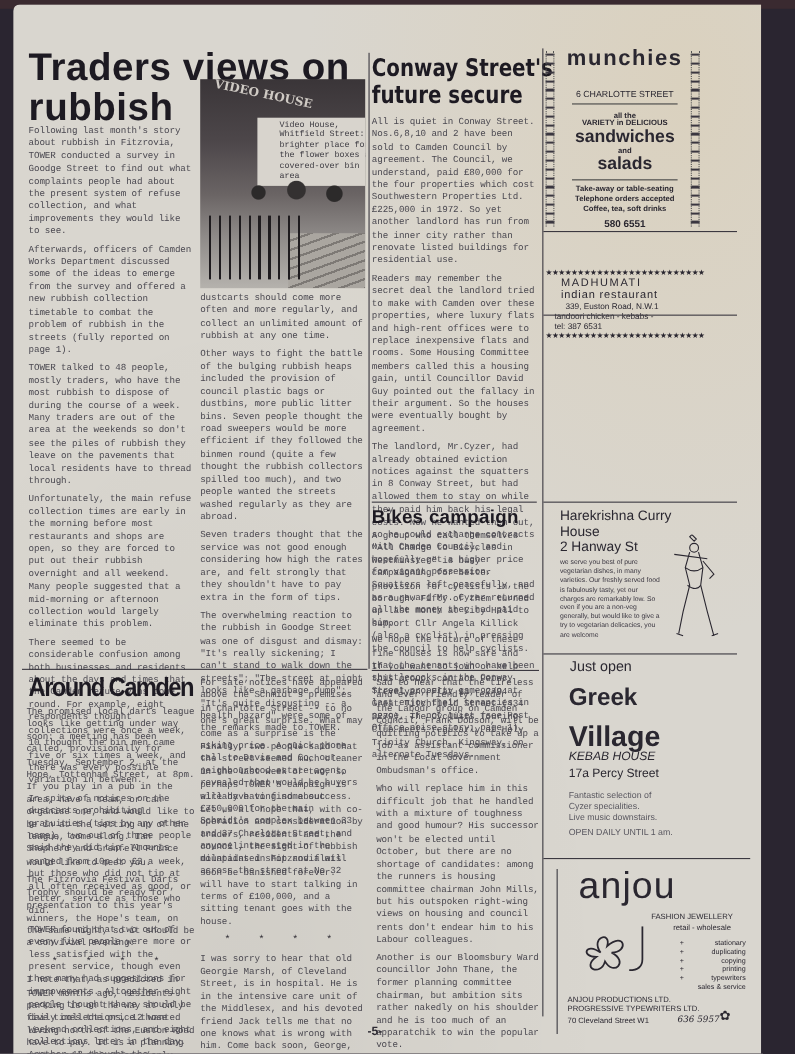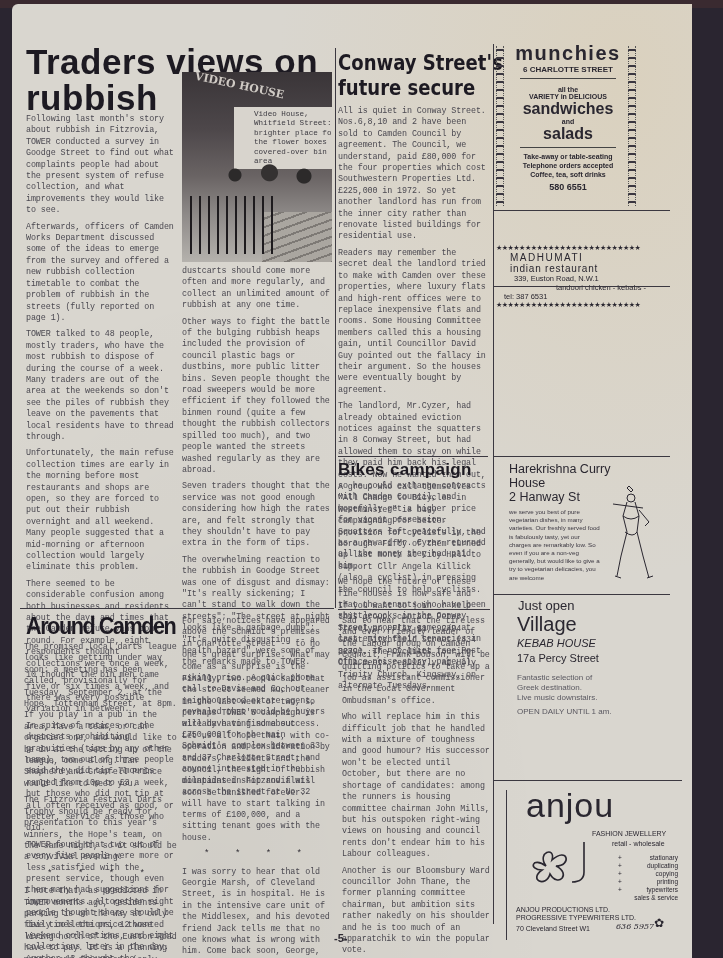--- a/index.html
+++ b/index.html
@@ -120,42 +120,42 @@
   </div>
 
   <div class="page-num" style="left:322px;top:928px;">-5-</div>
 
   <div class="vline" style="left:481px;top:40px;height:880px;"></div>
 
   <div class="ad munchies" style="left:484px;top:36px;width:144px;height:168px;">
     <div class="twist" style="left:0px;"></div>
     <div class="twist" style="right:4px;"></div>
     <div class="center" style="font-size:20px;letter-spacing:1.5px;font-weight:bold;margin-top:2px;">munchies</div>
-    <div class="center" style="font-size:8px;font-weight:bold;">6 CHARLOTTE STREET</div>
+    <div class="center" style="font-size:8px;font-weight:normal;margin-top:16px;">6 CHARLOTTE STREET</div>
     <div style="margin:4px 24px 0 24px;border-top:1px solid #444;"></div>
     <div class="center" style="font-size:7px;font-weight:bold;margin-top:7px;">all the</div>
     <div class="center" style="font-size:7px;font-weight:bold;">VARIETY in DELICIOUS</div>
     <div class="center" style="font-size:16px;font-weight:bold;">sandwiches</div>
     <div class="center" style="font-size:7px;font-weight:bold;">and</div>
     <div class="center" style="font-size:16px;font-weight:bold;">salads</div>
     <div style="margin:4px 24px 4px 24px;border-top:1px solid #444;"></div>
     <div class="center" style="font-size:7px;font-weight:bold;line-height:9px;">Take-away or table-seating</div>
     <div class="center" style="font-size:7px;font-weight:bold;line-height:9px;">Telephone orders accepted</div>
     <div class="center" style="font-size:7px;font-weight:bold;line-height:9px;">Coffee, tea, soft drinks</div>
     <div class="center" style="font-size:9px;font-weight:bold;margin-top:3px;">580 6551</div>
   </div>
 
   <div class="hline" style="left:482px;top:206px;width:176px;"></div>
 
   <div class="ad" style="left:484px;top:208px;width:150px;margin-top:32px;">
     <div style="font-size:7px;letter-spacing:-0.5px;white-space:nowrap;overflow:hidden;">★★★★★★★★★★★★★★★★★★★★★★★★★</div>
     <div style="font-size:10px;letter-spacing:1.5px;padding-left:14px;">MADHUMATI</div>
     <div style="font-size:10px;letter-spacing:0.8px;padding-left:14px;">indian restaurant</div>
     <div style="font-size:7.5px;padding-left:18px;">339, Euston Road, N.W.1</div>
-    <div style="font-size:7.5px;padding-left:8px;text-align:right;">tandoori chicken - kebabs -</div>
+    <div style="font-size:7.5px;padding-left:8px;">tandoori chicken - kebabs -</div>
     <div style="font-size:7.5px;padding-left:8px;">tel: 387 6531</div>
     <div style="font-size:7px;letter-spacing:-0.5px;white-space:nowrap;overflow:hidden;">★★★★★★★★★★★★★★★★★★★★★★★★★</div>
   </div>
 
   <div class="hline" style="left:482px;top:282px;width:176px;"></div>
 
 
   <div class="hline" style="left:482px;top:452px;width:176px;"></div>
 
   <div class="ad" style="left:497px;top:458px;width:150px;">
@@ -172,25 +172,26 @@
         <path d="M30 24 L40 36 L36 40"></path>
         <path d="M6 90 L12 92 M38 92 L44 90"></path>
       </g>
     </svg>
   </div>
 
   <div class="hline" style="left:482px;top:590px;width:176px;"></div>
 
   <div class="ad" style="left:498px;top:594px;width:165px;">
     <div style="font-size:13px;padding-left:8px;">Just open</div>
-    <div style="font-size:20px;font-weight:400;line-height:22px;padding-left:7px;">Village</div>
+    <div style="font-size:22px;font-weight:900;line-height:22px;margin-top:10px;padding-left:7px;">Greek</div>
+    <div style="font-size:26px;font-weight:700;line-height:22px;padding-left:7px;margin-top:13px;">Village</div>
     <div style="font-size:11px;padding-left:7px;margin-top:2px;font-style:italic;">KEBAB HOUSE</div>
     <div style="font-size:11px;padding-left:7px;margin-top:3px;">17a Percy Street</div>
     <div class="typed" style="font-size:8px;line-height:10px;padding-left:7px;margin-top:9px;white-space:nowrap;">Fantastic selection of</div>
-    <div class="typed" style="font-size:8px;line-height:10px;padding-left:7px;white-space:nowrap;">Greek destination.</div>
+    <div class="typed" style="font-size:8px;line-height:10px;padding-left:7px;white-space:nowrap;">Cyzer specialities.</div>
     <div class="typed" style="font-size:8px;line-height:10px;padding-left:7px;white-space:nowrap;">Live music downstairs.</div>
     <div class="typed" style="font-size:8px;line-height:10px;padding-left:7px;margin-top:4px;white-space:nowrap;">OPEN DAILY UNTIL 1 am.</div>
   </div>
 
   <div class="hline" style="left:482px;top:776px;width:188px;"></div>
 
   <div class="ad" style="left:494px;top:780px;width:170px;height:150px;">
     <div style="position:absolute;left:20px;top:2px;font-size:34px;font-weight:normal;letter-spacing:1px;color:#2a2730;">anjou</div>
     <div style="position:absolute;left:86px;top:46px;font-size:7px;white-space:nowrap;">FASHION JEWELLERY</div>
     <div style="position:absolute;left:106px;top:56px;font-size:7px;">retail - wholesale</div>

